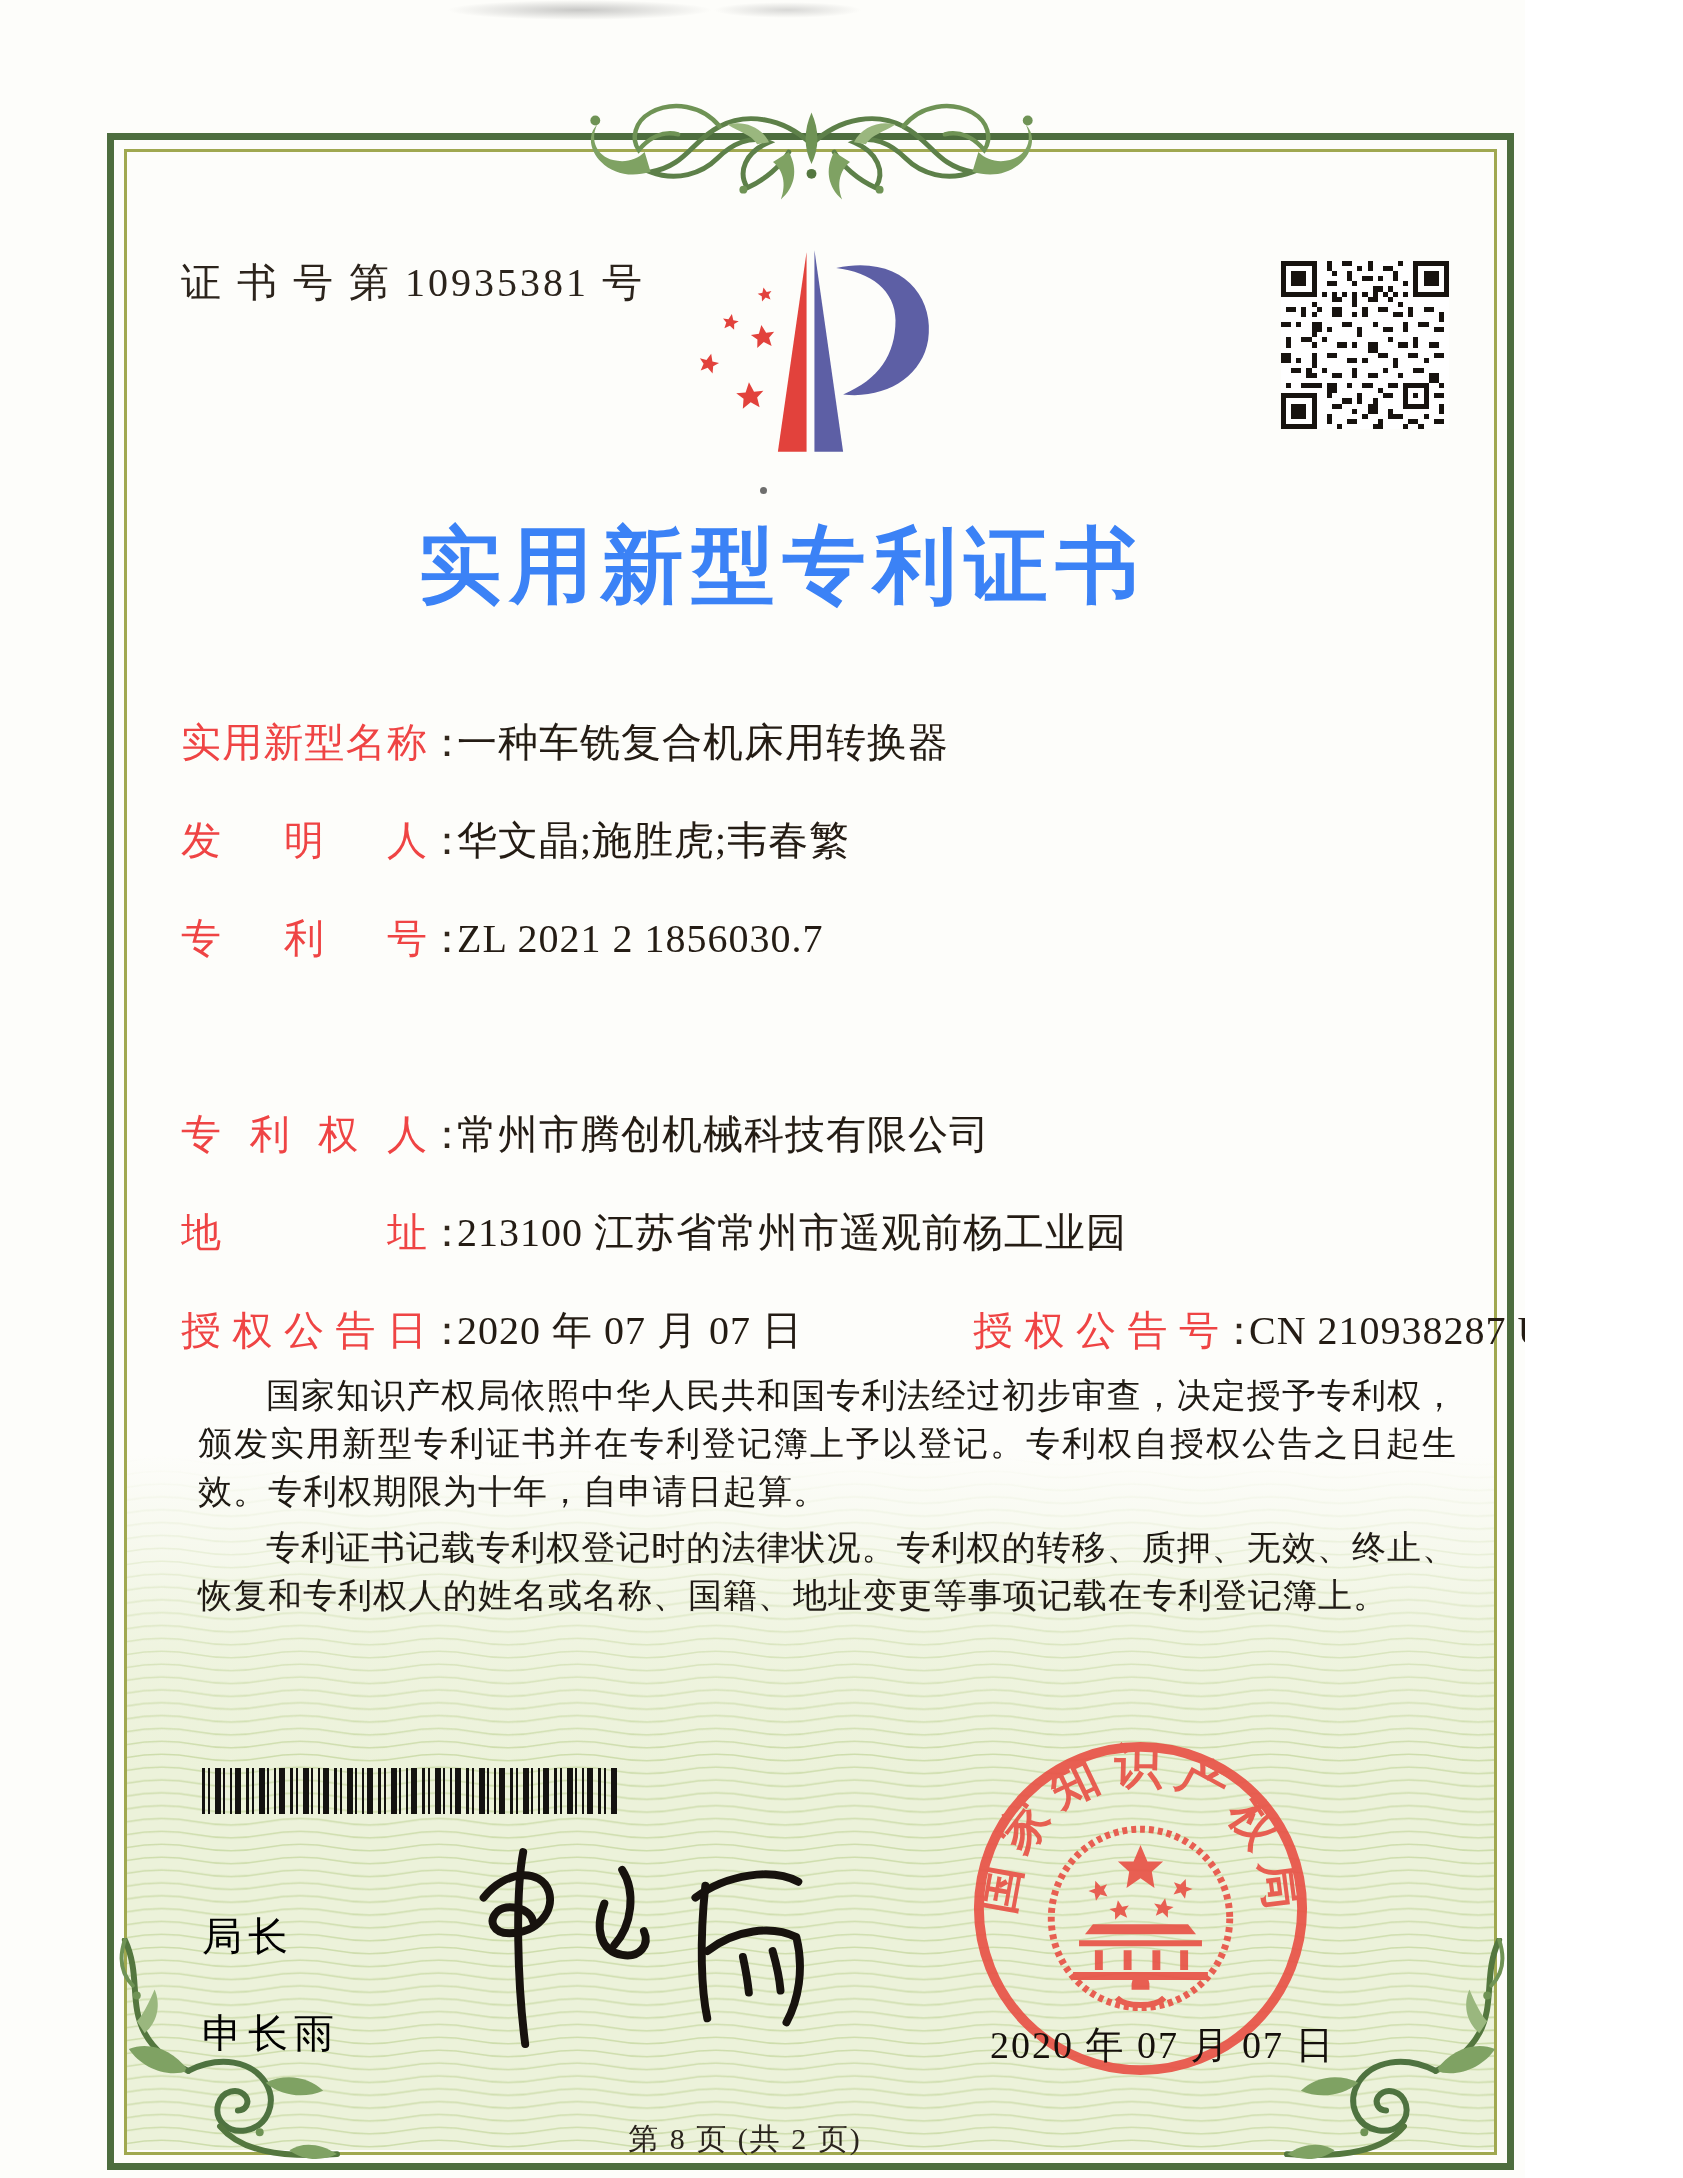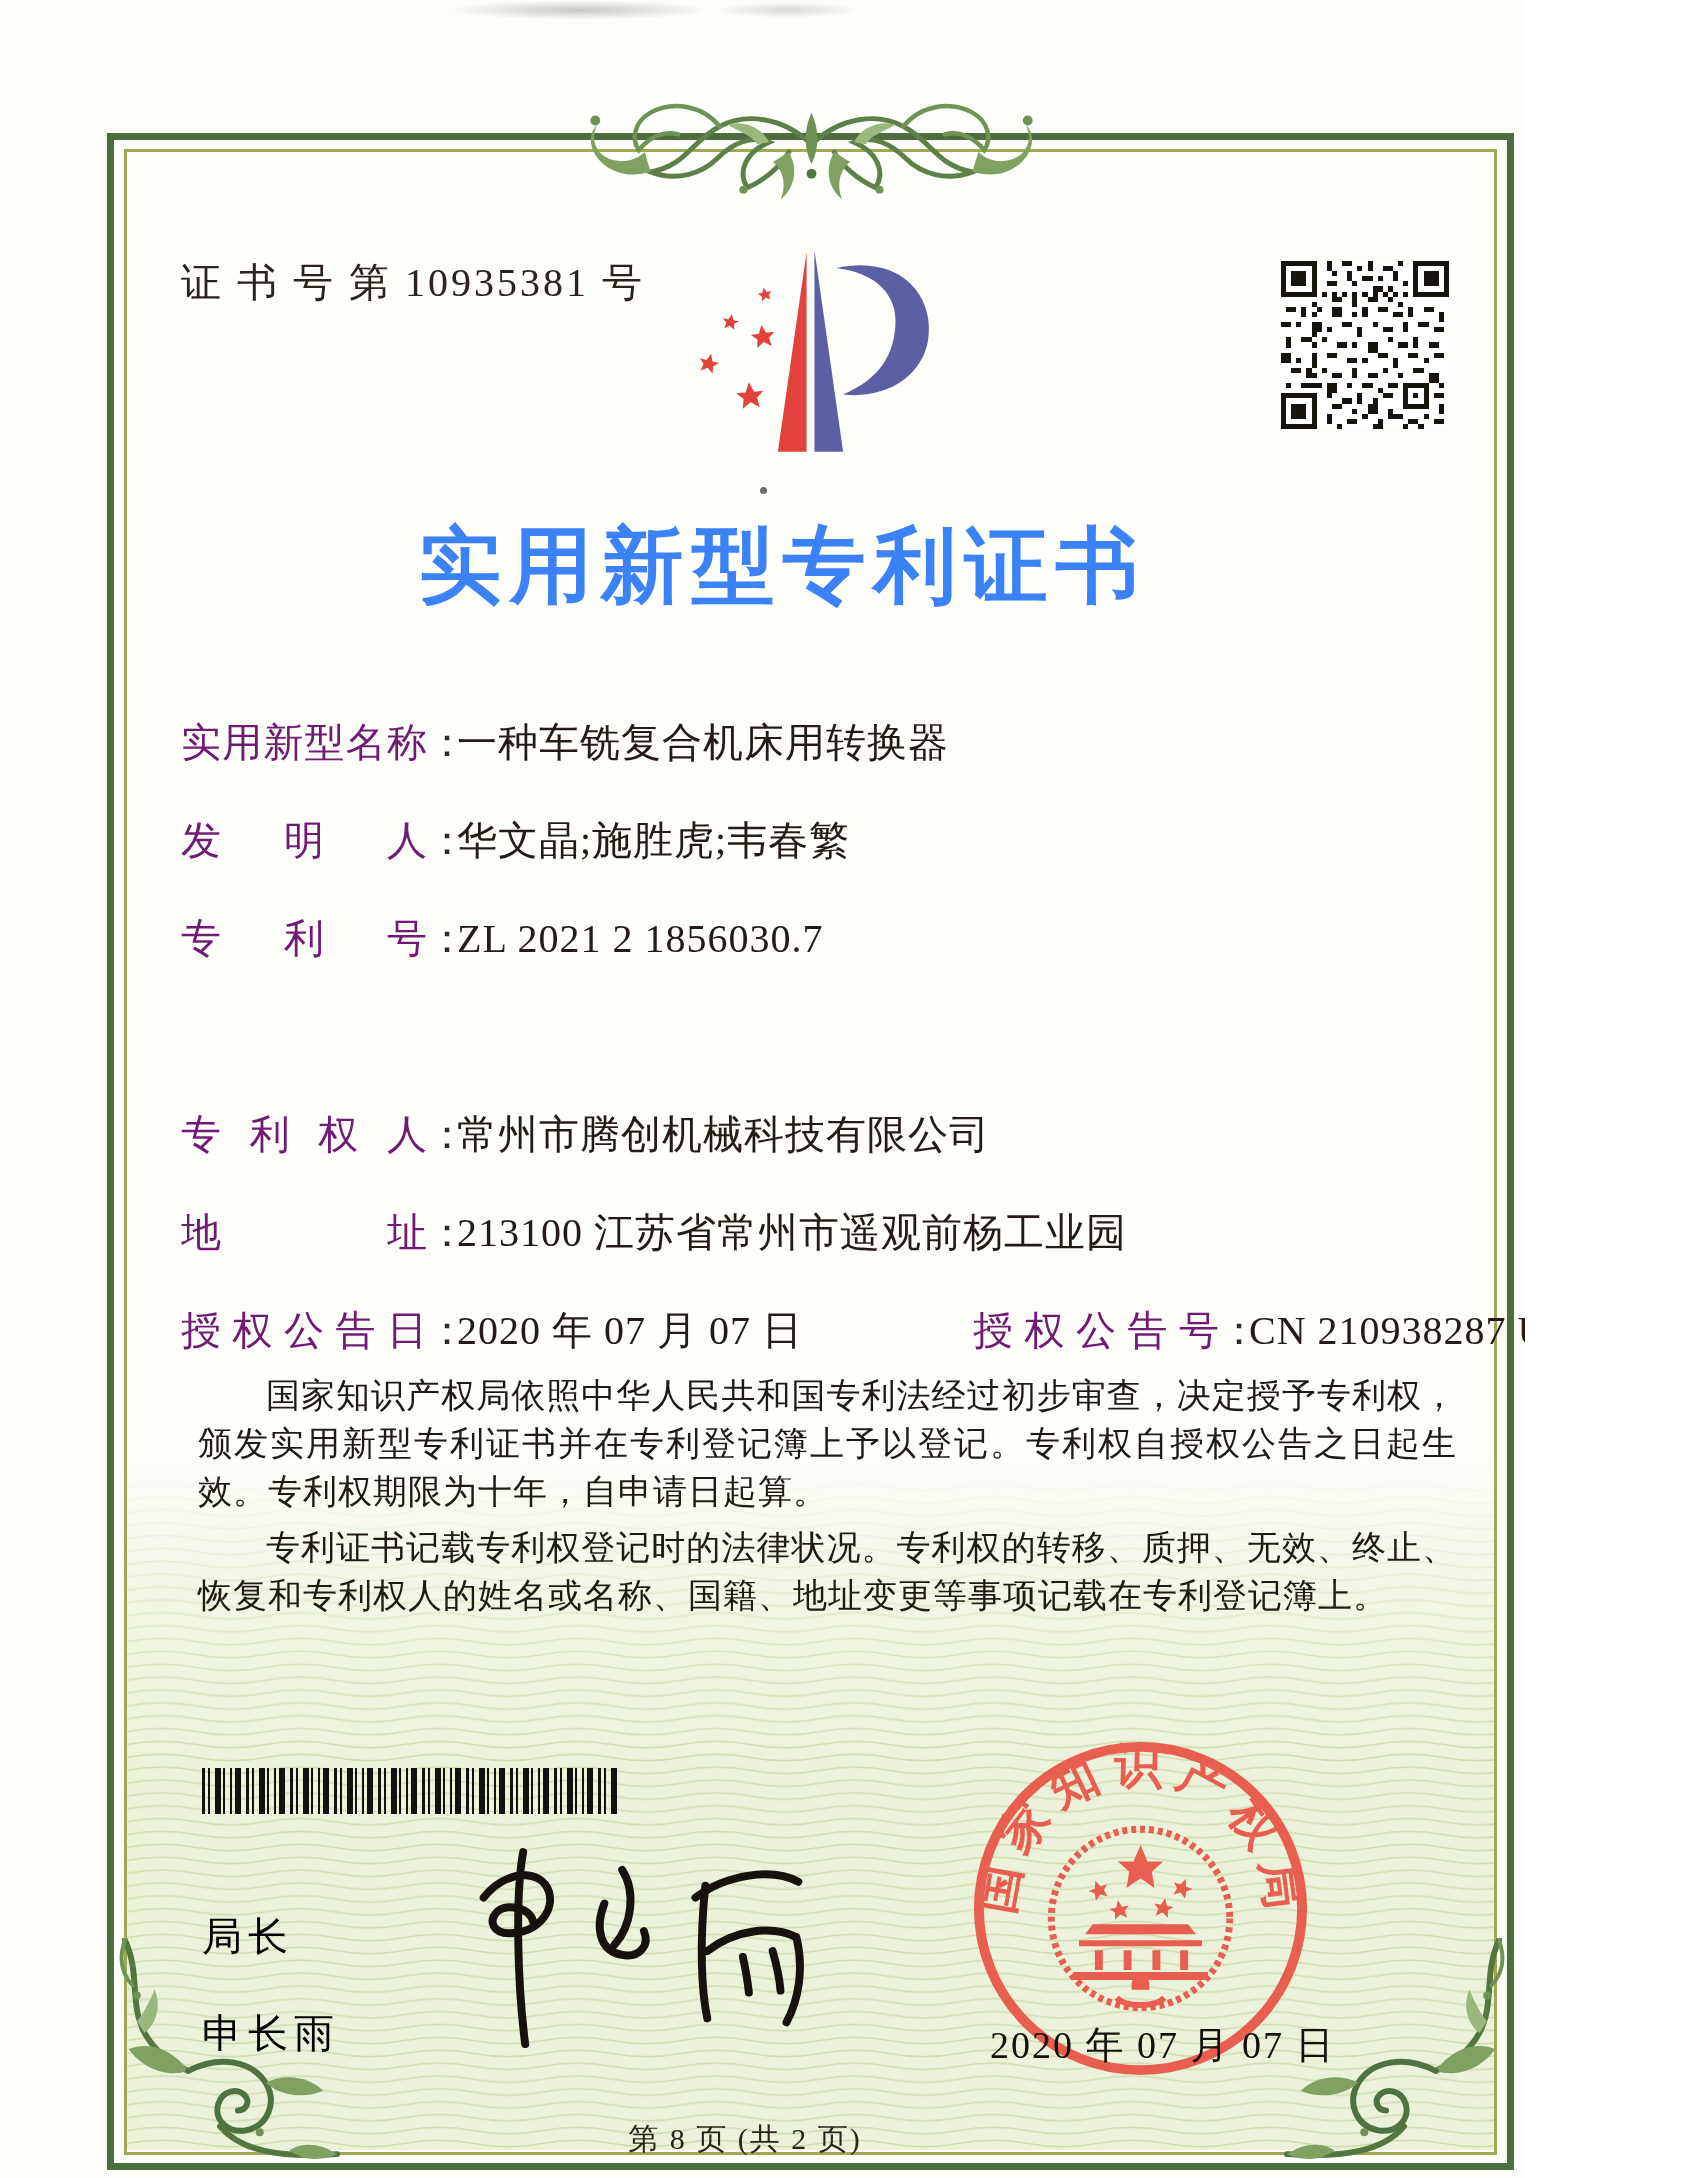--- a/index.html
+++ b/index.html
@@ -35,21 +35,21 @@
   .logo { left:681px; top:242px; width:259px; height:216px; }
   .qr { left:1281px; top:261px; width:168px; height:168px; }
 
   .title { left:238px; top:511px; width:1089px; text-align:center;
     font-size:83px; letter-spacing:8px; font-weight:600; color:#3b82f6; }
   .title-dot { left:760px; top:487px; width:7px; height:7px; border-radius:50%;
     background:#4a4a4a; opacity:.8; }
 
   .field-row { left:181px; font-size:40px; white-space:nowrap; color:#241c14; }
   .flabel { display:inline-block; width:246px; text-align:justify; text-align-last:justify;
-    color:#701a75; vertical-align:bottom; }
+    color:#ef4444; vertical-align:bottom; }
   .colon { display:inline-block; width:30px; color:#33281d; }
   .fvalue { letter-spacing:1px; }
   .row-1 { top:715px; } .row-2 { top:813px; } .row-3 { top:911px; }
   .row-4 { top:1009px; } .row-5 { top:1107px; } .row-6 { top:1205px; }
   .row-grant { top:1303px; }
   .grant2 { left:792px; top:0; position:absolute; }
 
   .body-text { left:190px; top:1364px; width:1275px; font-size:34px; line-height:48px;
     text-align:justify; color:#1f1a14; letter-spacing:1px; }
   .body-text p { margin:8px; text-indent:2em; }

